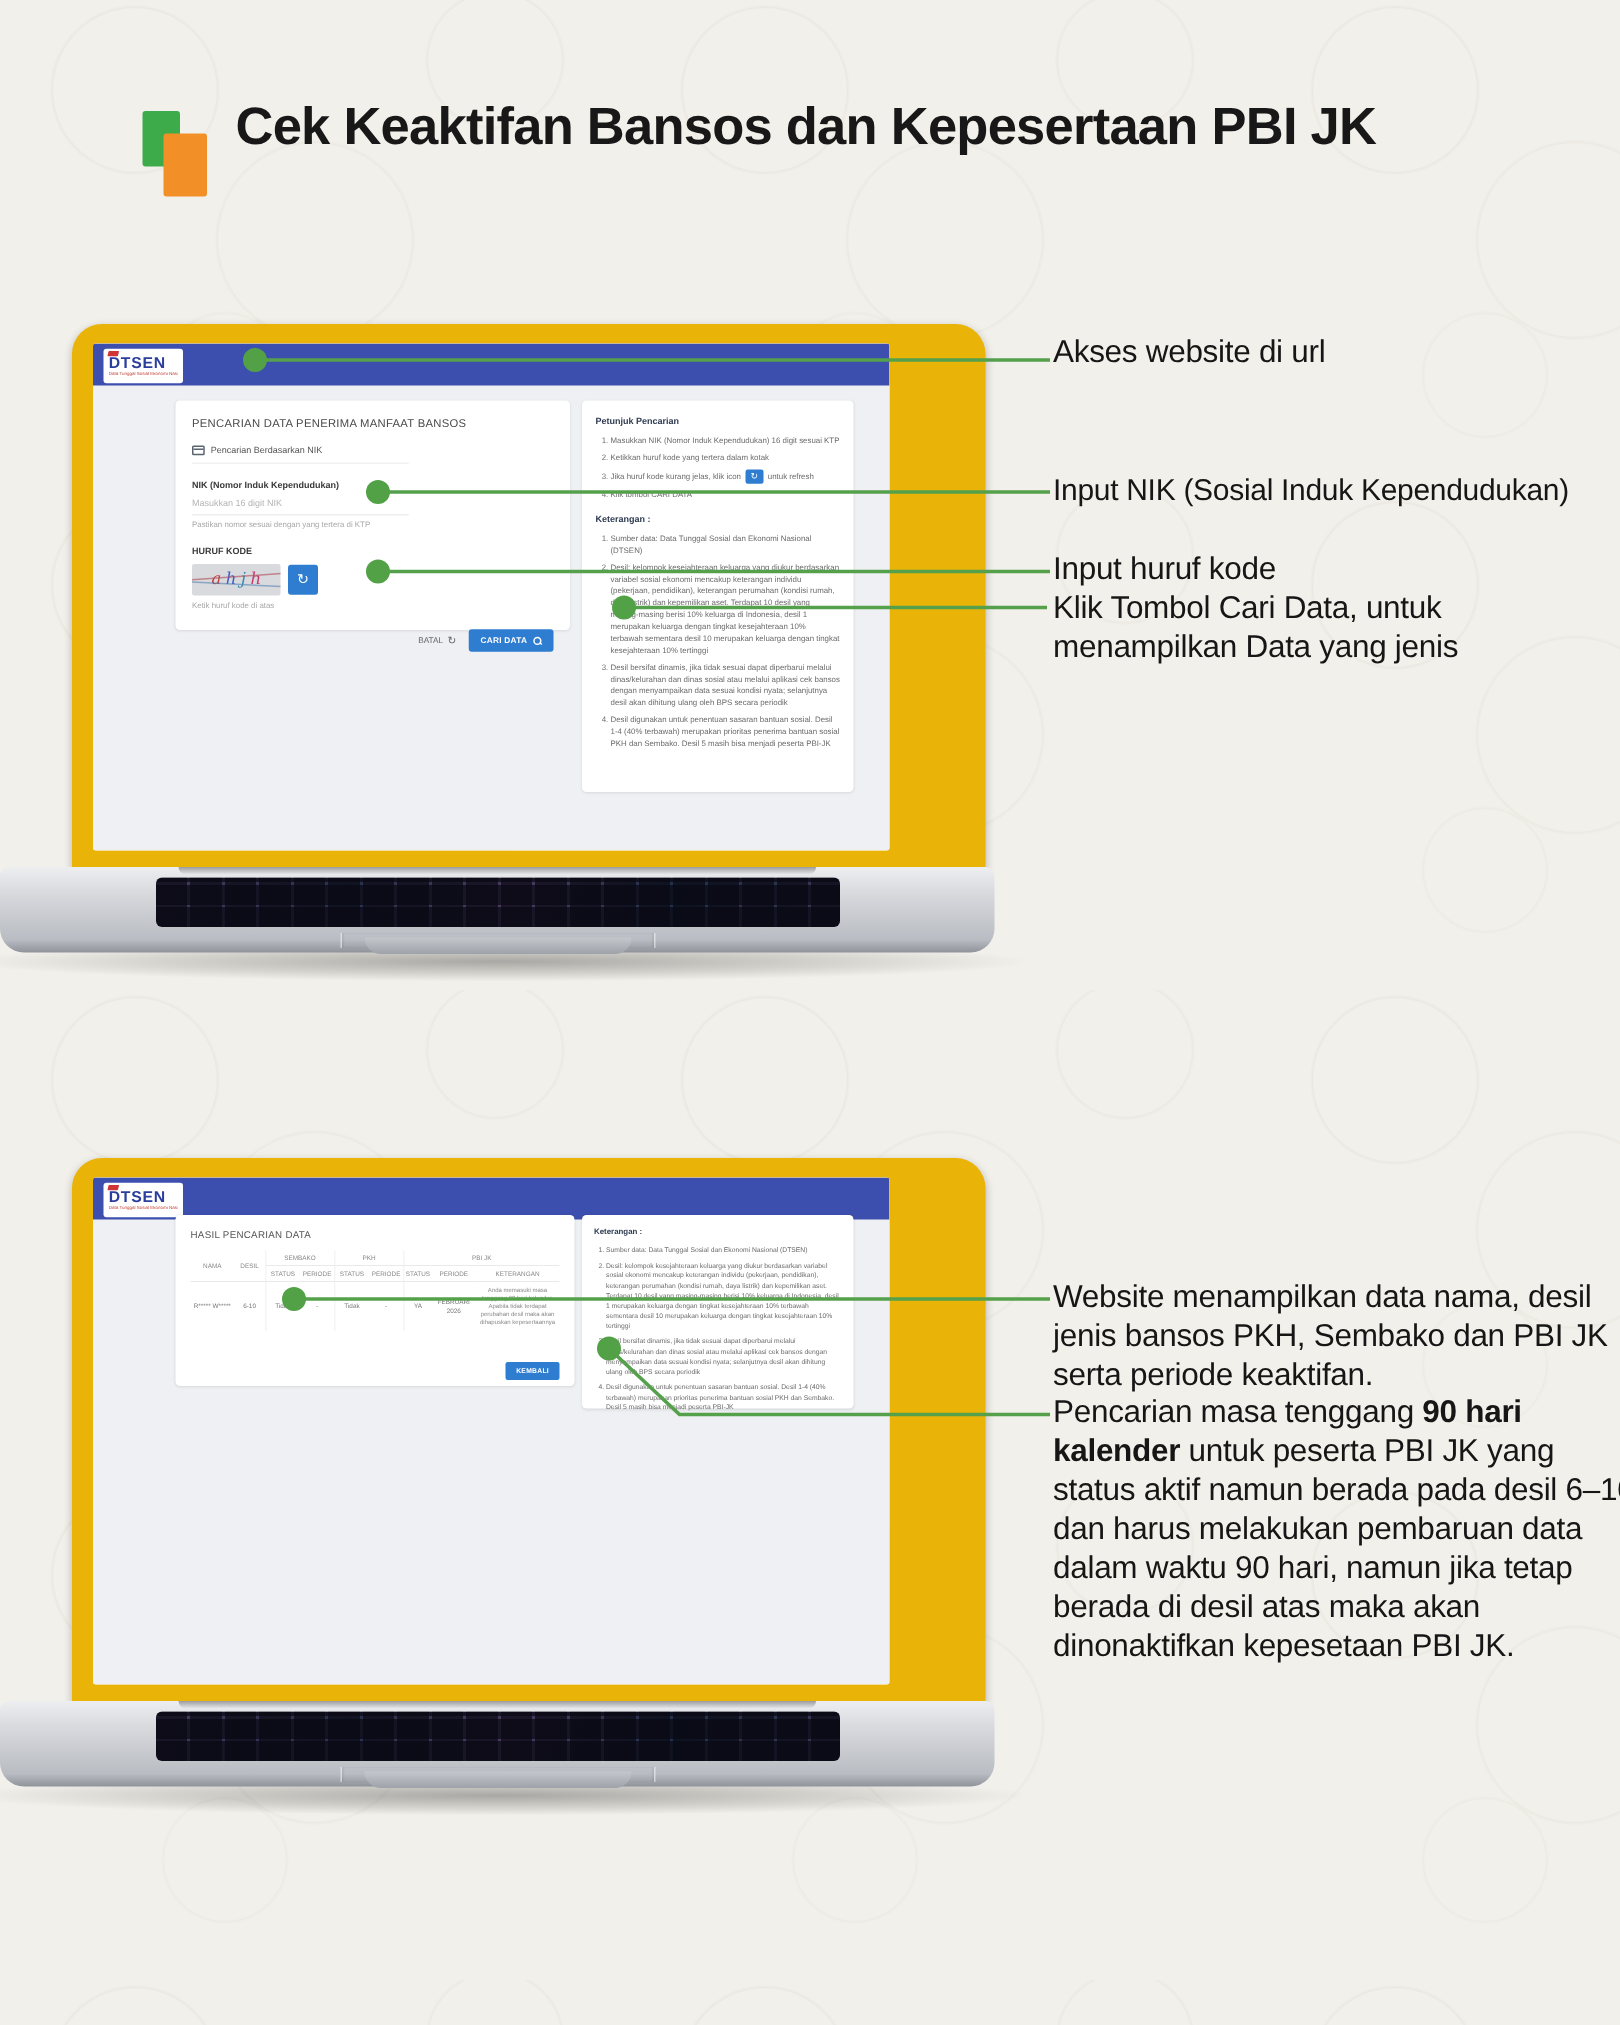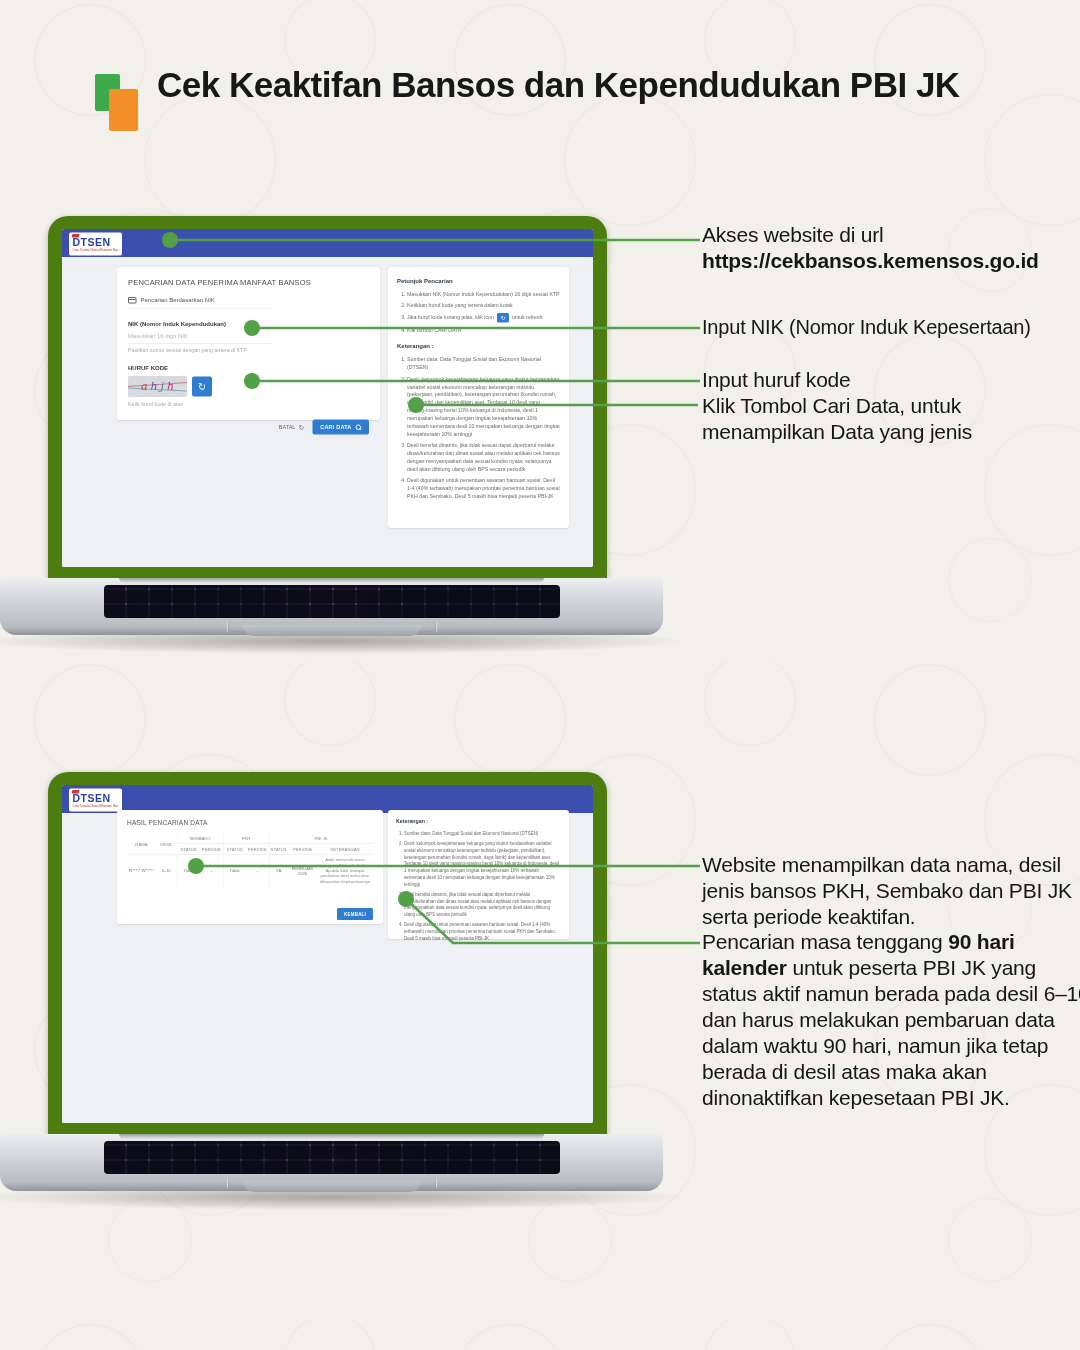--- a/index.html
+++ b/index.html
@@ -23,22 +23,22 @@
   
   .page-header { position:absolute; left:95px; top:62px; z-index:2; }
   .logo-mark { position:absolute; left:0; top:12px; width:56px; height:62px; }
   .logo-green  { position:absolute; left:0;  top:0;  width:25px; height:37px; background:#3dab49; border-radius:2px; }
   .logo-orange { position:absolute; left:14px; top:15px; width:29px; height:42px; background:#f29027; border-radius:2px; }
   .page-title { margin-left:62px; color:#181818; font-weight:bold; font-size:35px; line-height:46px; letter-spacing:-.5px; }
 
   
   .laptop { position:absolute; z-index:1; }
   .lt-screen {
-    position:absolute; left:48px; top:0; width:559px; height:364px;
-    background:#4d7c0f; border-radius:20px 20px 0 0;
+    position:absolute; left:48px; top:0; width:609px; height:364px;
+    background:#eab308; border-radius:20px 20px 0 0;
     box-shadow:0 2px 6px rgba(0,0,0,.25);
   }
   .lt-display {
     position:absolute; left:14px; top:13px; width:531px; height:338px;
     background:#fff; overflow:hidden; border-radius:2px;
   }
   .screen-content { width:1062px; height:676px; transform:scale(.5); transform-origin:0 0; position:relative; background:#eef0f3; }
   .lt-base {
     position:absolute; left:0; top:362px; width:663px; height:57px;
     background:linear-gradient(#eceef0 0%, #d8dade 30%, #b9bcc2 85%, #8f939a 100%);
@@ -156,21 +156,21 @@
 </style>
 </head>
 <body>
 
 <div class="page-header">
   <div class="logo-mark">
     <div class="logo-green"></div>
     <div class="logo-orange"></div>
   </div>
   <div class="page-title">
-    <div>Cek Keaktifan Bansos dan Kependudukan PBI JK</div>
+    <div>Cek Keaktifan Bansos dan Kepesertaan PBI JK</div>
   </div>
 </div>
 
 <div class="laptop" style="left:0px; top:216px;">
   <div class="lt-shadow"></div>
   <div class="lt-screen">
     <div class="lt-display">
       <div class="screen-content">
 
         <div class="navbar">
@@ -320,23 +320,22 @@
     </div>
   </div>
   <div class="lt-base">
     <div class="lt-keyboard"></div>
     <div class="lt-trackpad"></div>
   </div>
 </div>
 
 <div class="annotation" style="left:702px; top:222px; width:392px;">
   <div>Akses website di url</div>
-  <b class="nowrap">https://cekbansos.kemensos.go.id</b>
-</div>
-<div class="annotation nowrap" style="left:702px; top:314px; font-size:20px;">Input NIK (Nomor Induk Kepesertaan)</div>
+</div>
+<div class="annotation nowrap" style="left:702px; top:314px; font-size:20px;">Input NIK (Sosial Induk Kependudukan)</div>
 <div class="annotation" style="left:702px; top:367px; width:392px;">Input huruf kode</div>
 <div class="annotation" style="left:702px; top:393px; width:330px;">Klik Tombol Cari Data, untuk menampilkan Data yang jenis</div>
 <div class="annotation" style="left:702px; top:852px; width:392px;">Website menampilkan data nama, desil jenis bansos PKH, Sembako dan PBI JK serta periode keaktifan.</div>
 <div class="annotation" style="left:702px; top:929px; width:392px;">
   <span>Pencarian masa tenggang </span><b>90 hari kalender</b><span> untuk peserta PBI JK yang status aktif namun berada pada desil 6–10 dan harus melakukan pembaruan data dalam waktu 90 hari, namun jika tetap berada di desil atas maka akan dinonaktifkan kepesetaan PBI JK.</span>
 </div>
 
 <svg id="connector-layer" width="1080" height="1350">
   <g stroke="#55a04b" stroke-width="2.4" fill="none">
     <line x1="170" y1="240" x2="700" y2="240"></line>

